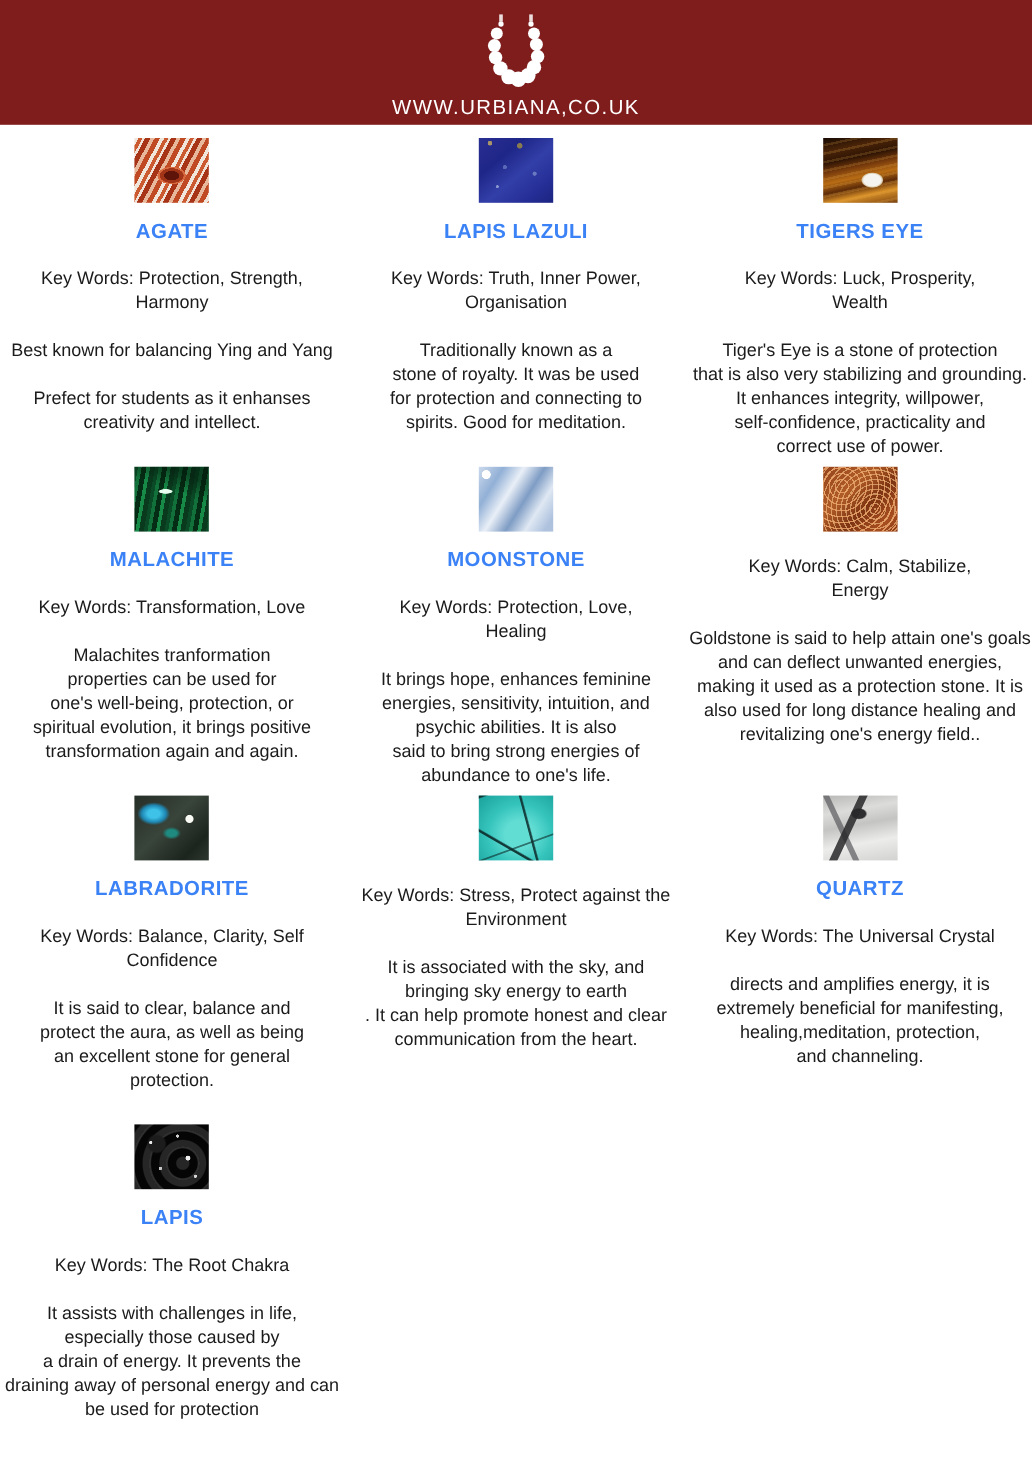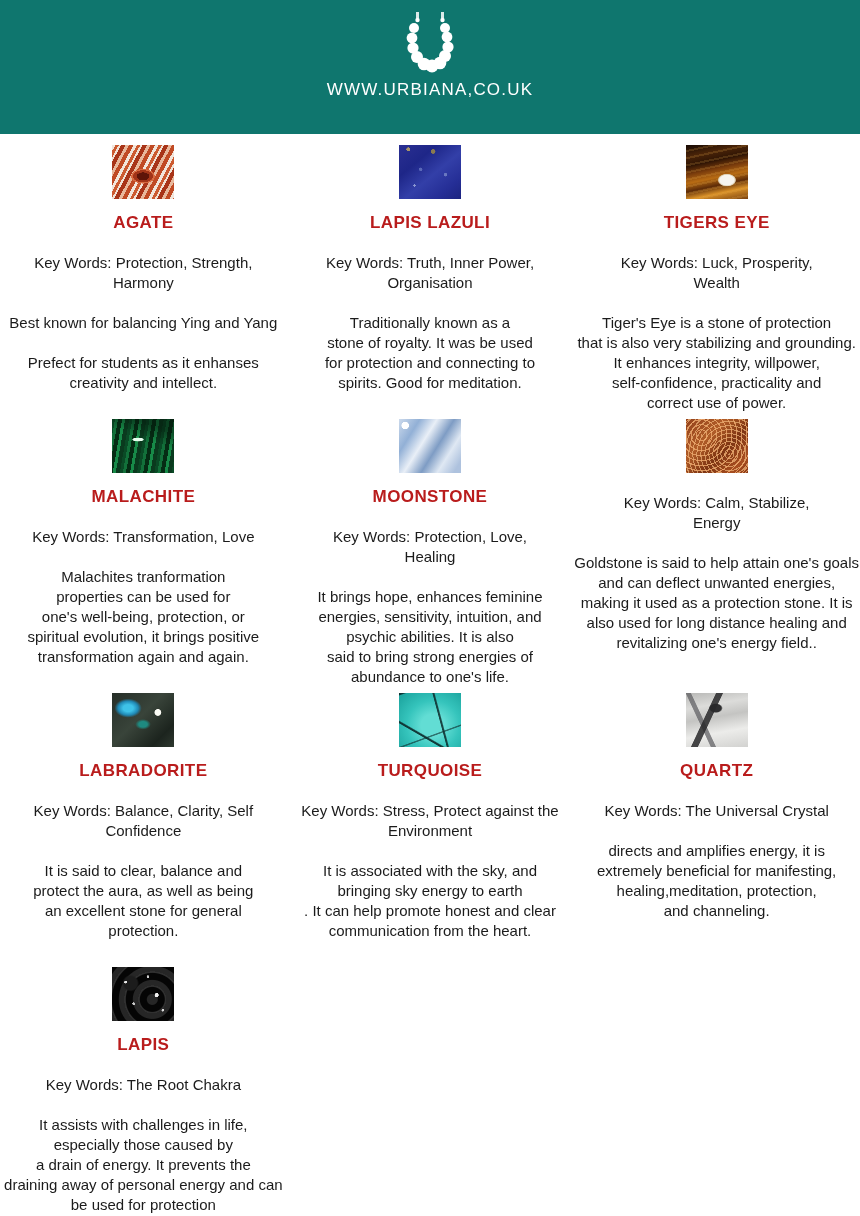--- a/index.html
+++ b/index.html
@@ -2,39 +2,39 @@
 <html><head>
 <meta charset="utf-8">
 <style>
   html,body{margin:0;padding:0;background:#ffffff;}
   .page{
     width:860px;height:1216px;margin:0 auto;background:#ffffff;
     font-family:"Liberation Sans",sans-serif;color:#1b1b1b;overflow:hidden;
   }
   
   .header{
-    background:#0f766e;height:134px;text-align:center;color:#ffffff;
+    background:#7f1d1d;height:104px;text-align:center;color:#ffffff;
     position:relative;
   }
   .logo-wrap{padding-top:11px;height:66px;}
   .site-url{
     font-size:17px;letter-spacing:1.2px;margin-top:3px;color:#ffffff;
   }
   
   .grid{
     display:grid;grid-template-columns:repeat(3,1fr);
     grid-auto-rows:274px;width:860px;
   }
   .cell{position:relative;text-align:center;}
   .stone-img{
     width:62px;height:54px;margin:11px auto 0;
   }
   .stone-name{
     font-size:17px;font-weight:bold;margin:14px 0 0;line-height:20px;
-    letter-spacing:.4px;color:#b91c1c;
+    letter-spacing:.4px;color:#3b82f6;
   }
   .kw,.desc{
     font-size:15px;line-height:20px;white-space:pre-line;
     width:118%;margin-left:-9%;margin-top:20px;margin-bottom:0;
   }
   .desc{margin-top:20px;}
   
   .img-agate{background:
     radial-gradient(ellipse 18px 11px at 50% 58%, #5e1408 0 35%, #a23418 36% 55%, #d86a40 56% 65%, transparent 66%),
     repeating-linear-gradient(118deg, #f1e6dc 0 3px, #cc5a30 3px 6px, #f0e2d6 6px 8px, #a83418 8px 12px, #e8b89c 12px 15px, #c04a24 15px 19px);}
@@ -199,21 +199,20 @@
 Confidence</p>
       <p class="desc">It is said to clear, balance and
 protect the aura, as well as being
 an excellent stone for general
 protection.</p>
     </div>
 
 
     <div class="cell">
       <div class="stone-img img-turquoise"></div>
-      <h3 class="stone-name">TURQUOISE</h3>
       <p class="kw">Key Words: Stress, Protect against the
 Environment</p>
       <p class="desc">It is associated with the sky, and
 bringing sky energy to earth
 . It can help promote honest and clear
 communication from the heart.</p>
     </div>
 
     <div class="cell">
       <div class="stone-img img-quartz"></div>

